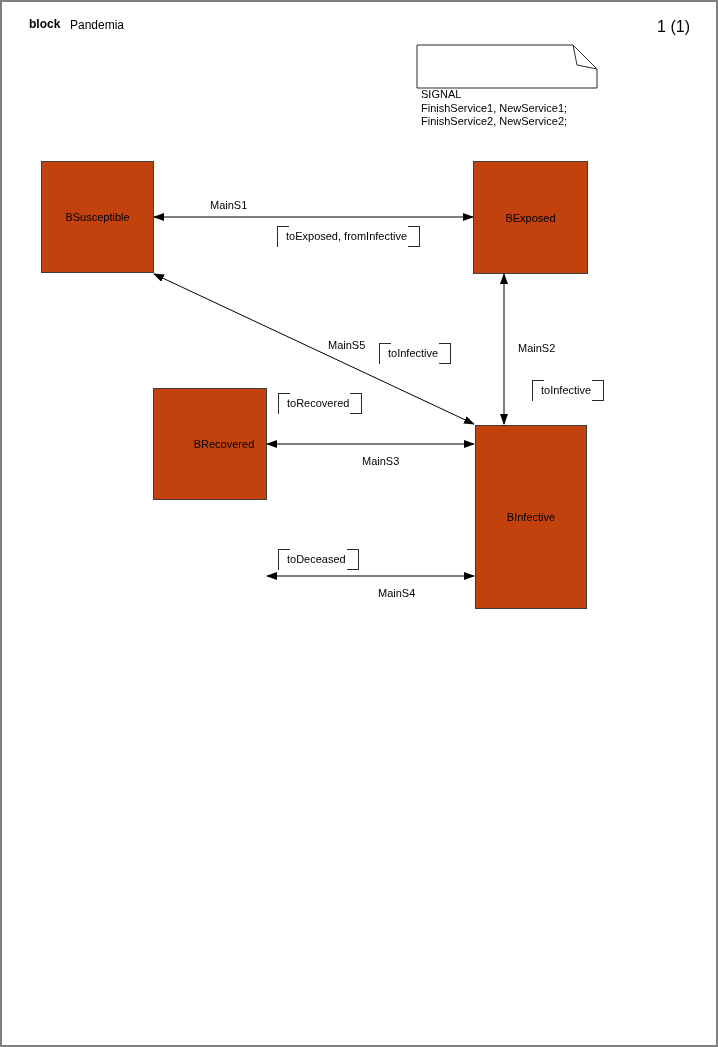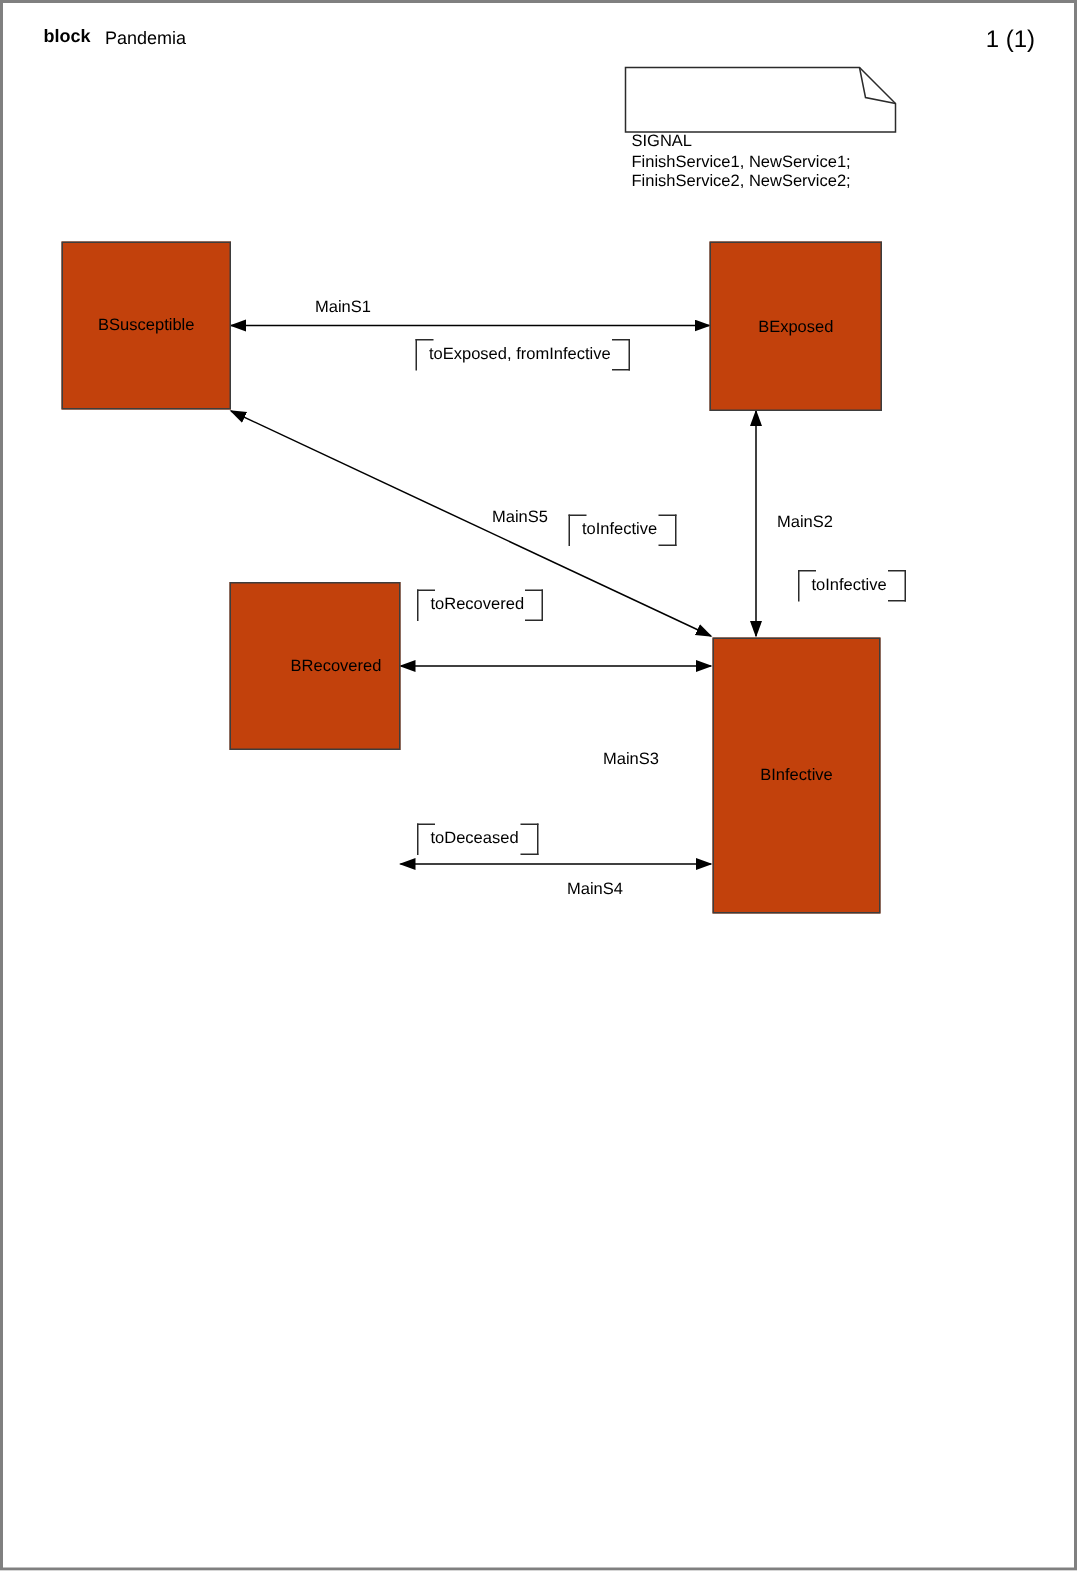--- a/index.html
+++ b/index.html
@@ -97,21 +97,21 @@
     <span>BInfective</span>
   </div>
 
   <div class="block" style="left:151px;top:386px;width:114px;height:112px;padding-left:28px;">
     <span>BRecovered</span>
   </div>
 
 
   <div class="chan-label" style="left:208px;top:197px;">MainS1</div>
   <div class="chan-label" style="left:516px;top:340px;">MainS2</div>
-  <div class="chan-label" style="left:400px;top:453px;margin-top:45px;">MainS3</div>
+  <div class="chan-label" style="left:360px;top:453px;">MainS3</div>
   <div class="chan-label" style="left:376px;top:585px;">MainS4</div>
   <div class="chan-label" style="left:326px;top:337px;">MainS5</div>
 
   <div class="siglist" style="left:231px;top:224px;margin-left:44px;">toExposed, fromInfective</div>
   <div class="siglist" style="left:530px;top:378px;">toInfective</div>
   <div class="siglist" style="left:276px;top:391px;">toRecovered</div>
   <div class="siglist" style="left:276px;top:547px;">toDeceased</div>
   <div class="siglist" style="left:377px;top:341px;">toInfective</div>
 
 </div>

